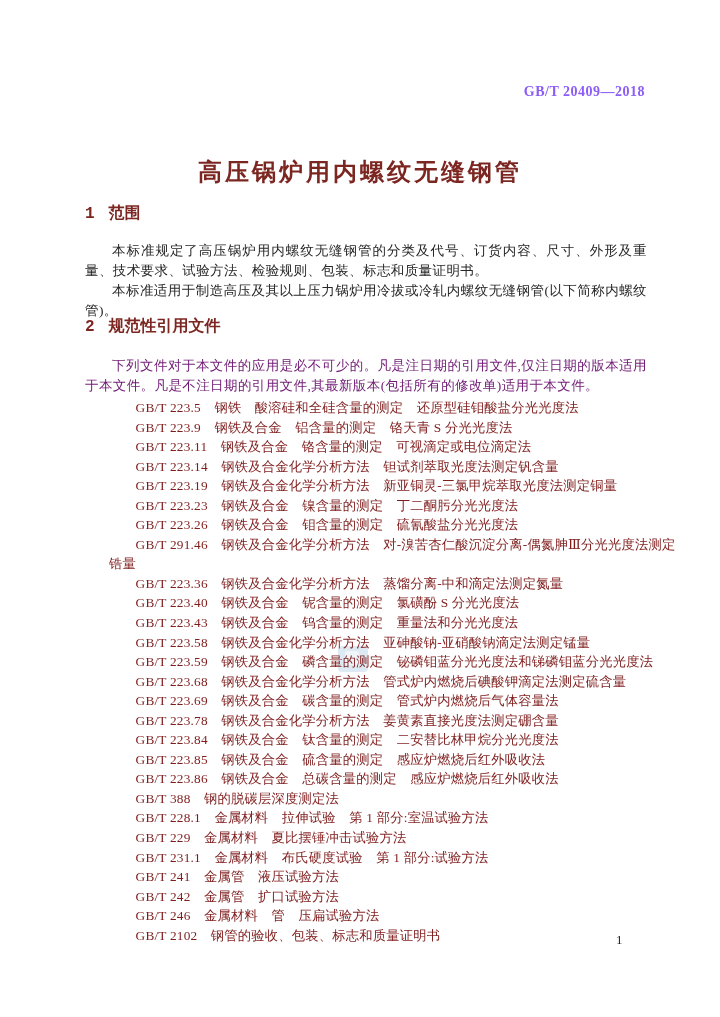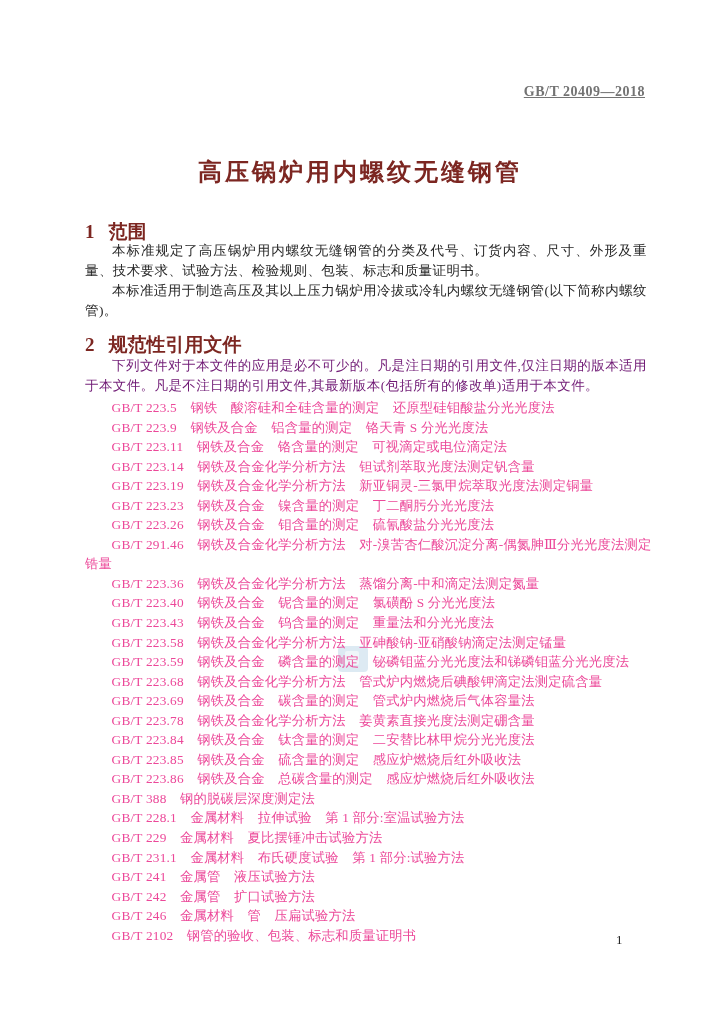--- a/index.html
+++ b/index.html
@@ -37,25 +37,24 @@
     text-align: center;
     font-family: "Liberation Sans", "DejaVu Sans", sans-serif;
     font-weight: bold;
     font-size: 24px;
     letter-spacing: 3px;
     color: #7c2621;
   }
   .sec-heading {
     position: absolute;
     left: 85px;
-    font-family: Liberation Serif, serif;
+    font-family: Liberation Mono, monospace;
     font-weight: bold;
-    font-size: 19px;
+    font-size: 16px;
     color: #7c2621;
-    margin-top: 16px;
   }
   .sec-heading .sec-num { display: inline-block; margin-right: 14px; }
   .sec1-heading { top: 203px; }
   .sec2-heading { top: 316px; }
   .para-block {
     position: absolute;
     left: 85px;
     width: 562px;
     font-size: 13.5px;
     line-height: 20px;
@@ -115,42 +114,42 @@
 </style>
 </head>
 <body>
 
 <div class="page">
 
   <div class="watermark" style="background: rgb(189, 214, 233);">
     <div class="watermark-inner"></div>
   </div>
 
-  <div class="std-code" style="color: #737373; text-decoration: underline;">GB/T 20409—2018</div>
+  <div class="std-code" style="color: #8b5cf6;">GB/T 20409—2018</div>
 
   <h1 class="doc-title" style="color: rgb(124, 38, 33);">高压锅炉用内螺纹无缝钢管</h1>
 
   <div class="sec-heading sec1-heading" style="color: rgb(124, 38, 33);">
     <span class="sec-num">1</span><span>范围</span>
   </div>
 
   <div class="para-block sec1-paras" style="color: rgb(38, 38, 38);">
       <p>本标准规定了高压锅炉用内螺纹无缝钢管的分类及代号、订货内容、尺寸、外形及重量、技术要求、试验方法、检验规则、包装、标志和质量证明书。</p>
       <p>本标准适用于制造高压及其以上压力锅炉用冷拔或冷轧内螺纹无缝钢管(以下简称内螺纹管)。</p>
     </div>
 
   <div class="sec-heading sec2-heading" style="color: rgb(124, 38, 33);">
     <span class="sec-num">2</span><span>规范性引用文件</span>
   </div>
 
   <div class="para-block sec2-intro" style="color: #701a75;">
       <p>下列文件对于本文件的应用是必不可少的。凡是注日期的引用文件,仅注日期的版本适用于本文件。凡是不注日期的引用文件,其最新版本(包括所有的修改单)适用于本文件。</p>
     </div>
 
-  <div class="ref-list" style="color: #ec4899;">
+  <div class="ref-list" style="color: #7f1d1d; margin-left: 24px;">
       <p class="ref-row">GB/T 223.5　钢铁　酸溶硅和全硅含量的测定　还原型硅钼酸盐分光光度法</p>
       <p class="ref-row">GB/T 223.9　钢铁及合金　铝含量的测定　铬天青 S 分光光度法</p>
       <p class="ref-row">GB/T 223.11　钢铁及合金　铬含量的测定　可视滴定或电位滴定法</p>
       <p class="ref-row">GB/T 223.14　钢铁及合金化学分析方法　钽试剂萃取光度法测定钒含量</p>
       <p class="ref-row">GB/T 223.19　钢铁及合金化学分析方法　新亚铜灵-三氯甲烷萃取光度法测定铜量</p>
       <p class="ref-row">GB/T 223.23　钢铁及合金　镍含量的测定　丁二酮肟分光光度法</p>
       <p class="ref-row">GB/T 223.26　钢铁及合金　钼含量的测定　硫氰酸盐分光光度法</p>
       <p class="ref-row">GB/T 291.46　钢铁及合金化学分析方法　对-溴苦杏仁酸沉淀分离-偶氮胂Ⅲ分光光度法测定锆量</p>
       <p class="ref-row">GB/T 223.36　钢铁及合金化学分析方法　蒸馏分离-中和滴定法测定氮量</p>
       <p class="ref-row">GB/T 223.40　钢铁及合金　铌含量的测定　氯磺酚 S 分光光度法</p>

